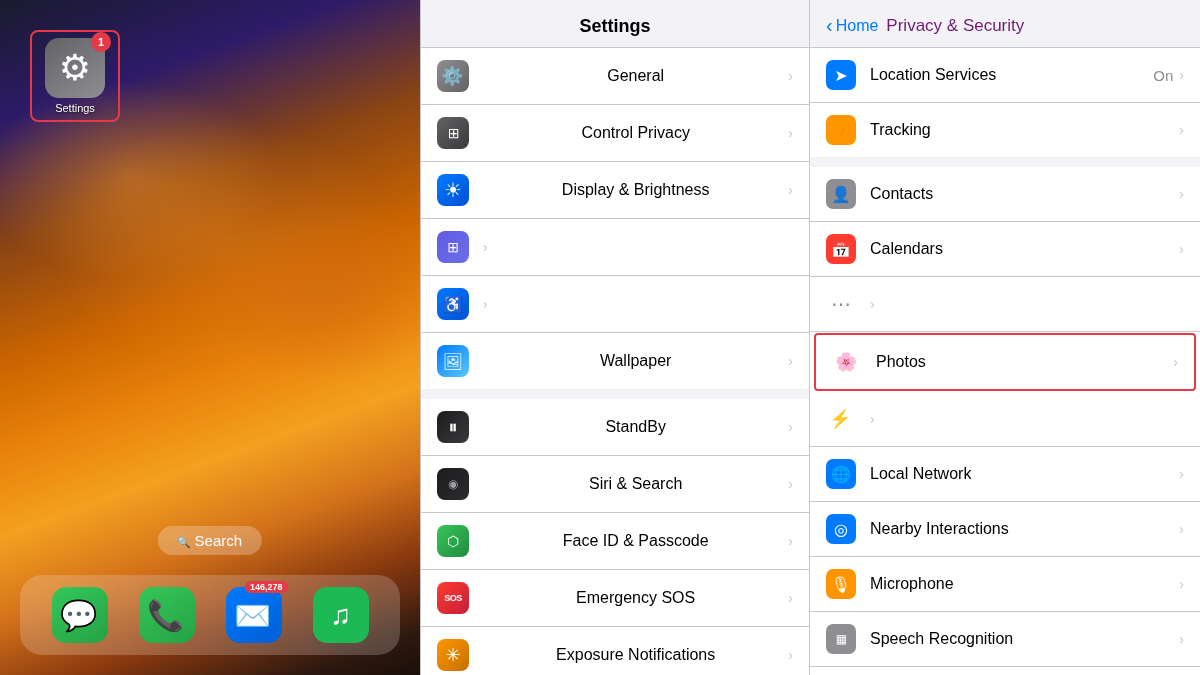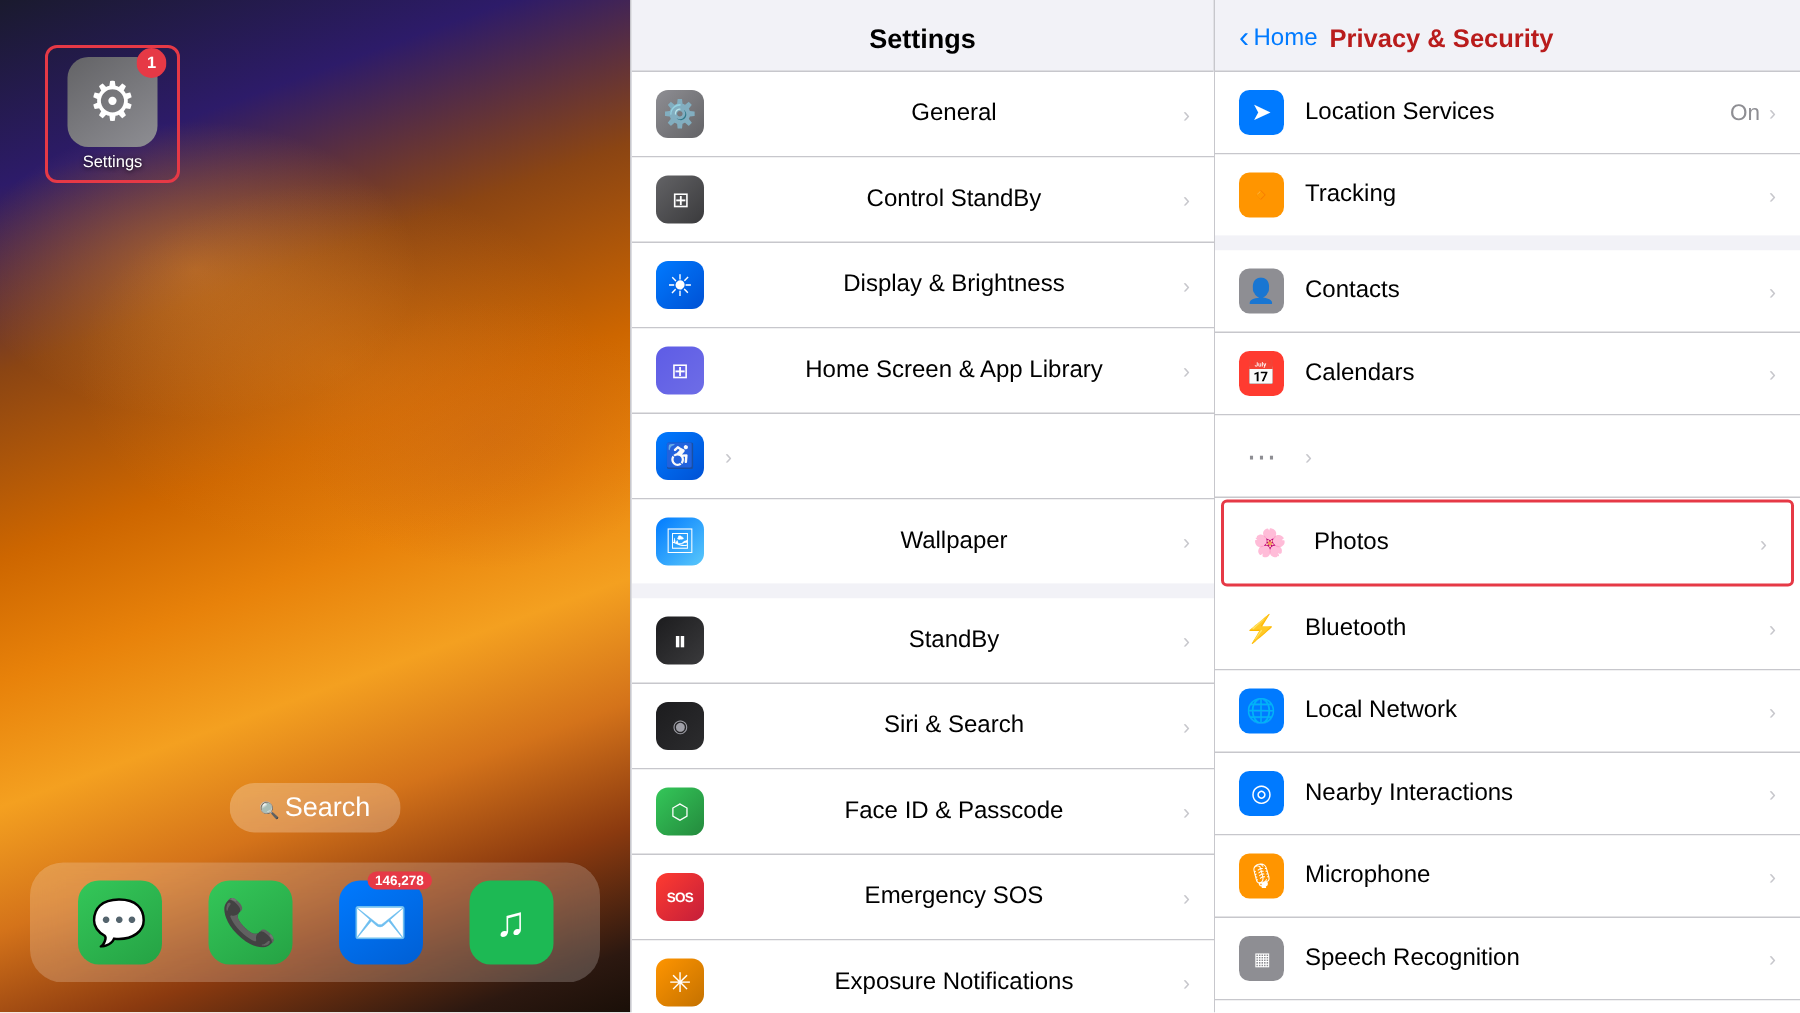--- a/index.html
+++ b/index.html
@@ -116,21 +116,21 @@
     
     .search-bar {
       position: absolute;
       bottom: 120px;
       left: 50%;
       transform: translateX(-50%);
       background: rgba(255,255,255,0.25);
       border-radius: 20px;
       padding: 6px 20px;
       color: white;
-      font-size: 18px;
+      font-size: 15px;
       white-space: nowrap;
       backdrop-filter: blur(4px);
     }
     .search-bar::before {
       content: '🔍 ';
       font-size: 11px;
     }
 
     
     .dock {
@@ -276,22 +276,22 @@
     .back-btn {
       display: flex;
       align-items: center;
       color: #007aff;
       font-size: 16px;
       cursor: pointer;
       margin-right: 8px;
     }
     .privacy-header-title {
       font-size: 17px;
-      font-weight: 700;
-      color: #b91c1c;
+      font-weight: 400;
+      color: #701a75;
     }
     .privacy-list {
       overflow-y: auto;
       flex: 1;
       background: #f2f2f7;
     }
     .privacy-item {
       display: flex;
       align-items: center;
       padding: 12px 16px;
@@ -390,31 +390,30 @@
   <div class="settings-list">
 
     <div class="settings-section">
       <div class="settings-item">
         <div class="item-icon ic-general">⚙️</div>
         <span class="item-label">General</span>
         <span class="item-chevron">›</span>
       </div>
       <div class="settings-item">
         <div class="item-icon ic-control" style="font-size:14px; letter-spacing:-1px;">⊞</div>
-        <span class="item-label">Control StandBy</span>
+        <span class="item-label">Control Privacy</span>
         <span class="item-chevron">›</span>
       </div>
       <div class="settings-item">
         <div class="item-icon ic-display" style="font-size:20px;">☀</div>
         <span class="item-label">Display &amp; Brightness</span>
         <span class="item-chevron">›</span>
       </div>
       <div class="settings-item">
         <div class="item-icon ic-home" style="font-size:14px; background: linear-gradient(135deg, #5e5ce6, #6e6de6);">⊞</div>
-        <span class="item-label">Home Screen &amp; App Library</span>
         <span class="item-chevron">›</span>
       </div>
       <div class="settings-item">
         <div class="item-icon" style="background: linear-gradient(135deg, #007aff, #0051d4); font-size:16px;">♿</div>
         <span class="item-chevron">›</span>
       </div>
       <div class="settings-item">
         <div class="item-icon ic-wallpaper" style="font-size:16px;">🖼</div>
         <span class="item-label">Wallpaper</span>
         <span class="item-chevron">›</span>
@@ -493,21 +492,20 @@
         <div class="privacy-icon" style="font-size:20px; color: #8e8e93; background: transparent;">⋯</div>
         <span class="privacy-chevron">›</span>
       </div>
       <div class="privacy-item highlighted">
         <div class="privacy-icon" style="font-size:18px; background: transparent;">🌸</div>
         <span class="privacy-label">Photos</span>
         <span class="privacy-chevron">›</span>
       </div>
       <div class="privacy-item">
         <div class="privacy-icon" style="font-size:18px; color: #007aff; background: transparent; font-weight: bold;">⚡</div>
-        <span class="privacy-label">Bluetooth</span>
         <span class="privacy-chevron">›</span>
       </div>
       <div class="privacy-item">
         <div class="privacy-icon pi-localnet" style="font-size:16px; background: #007aff; color: white; border-radius:7px;">🌐</div>
         <span class="privacy-label">Local Network</span>
         <span class="privacy-chevron">›</span>
       </div>
       <div class="privacy-item">
         <div class="privacy-icon pi-nearby" style="font-size:16px; background: #007aff; color: white; border-radius:7px;">◎</div>
         <span class="privacy-label">Nearby Interactions</span>

